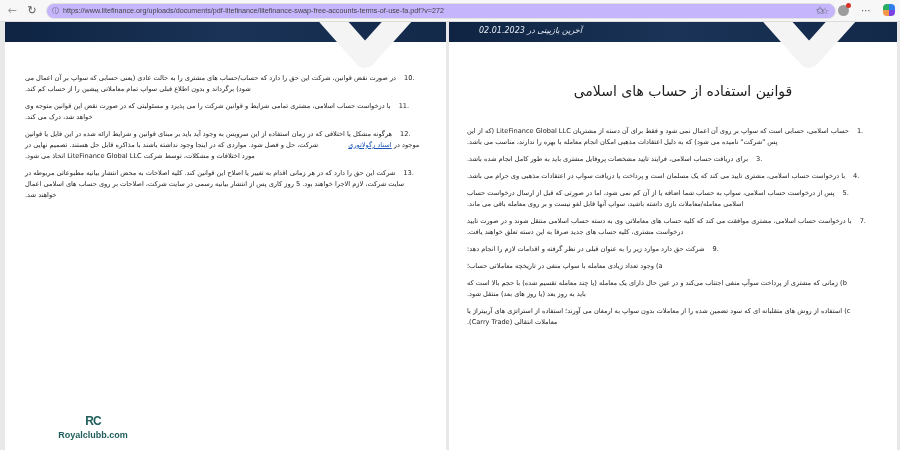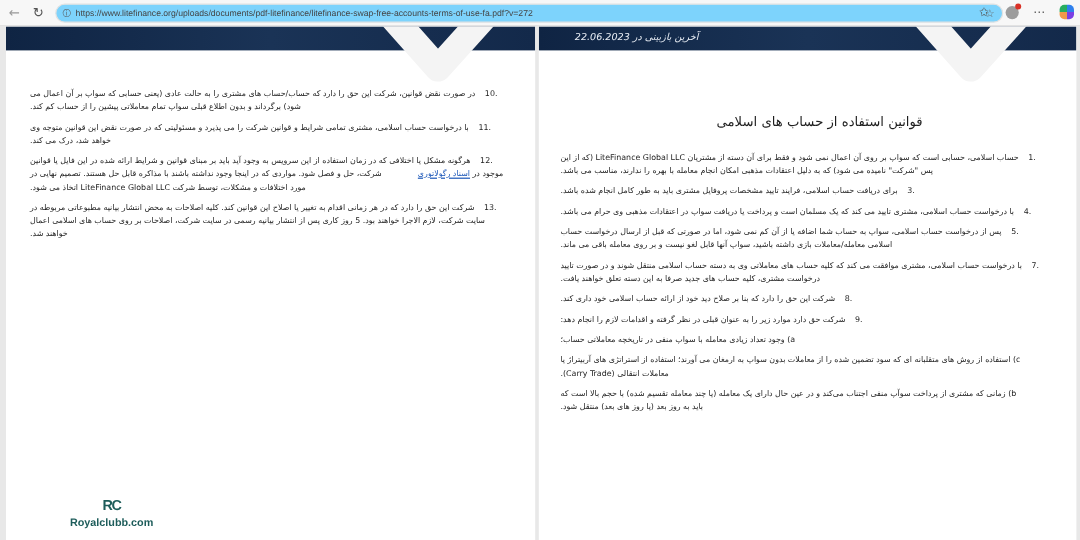--- a/index.html
+++ b/index.html
@@ -8,21 +8,21 @@
 
   .browser-bar {
     position: absolute; left: 0; top: 0; width: 900px; height: 22px;
     background: #f7f7f7; border-bottom: 1px solid #dcdcdc;
     display: flex; align-items: center;
   }
   .nav-btn { width: 16px; height: 16px; display: flex; align-items: center; justify-content: center; color: #9a9a9a; font-size: 11px; margin-left: 4px; }
   .nav-btn.refresh { color: #555; }
   .url-box {
     margin-left: 6px; height: 16px; width: 790px; border-radius: 9px;
-    background: #7dd3fc; border: 1px solid #e2e2e2;
+    background: #c4b5fd; border: 1px solid #e2e2e2;
     display: flex; align-items: center; padding-left: 5px;
     font-family: "Liberation Sans", sans-serif; font-size: 7.2px; color: #444;
   }
   .url-box .lock { font-size: 7px; color: #555; margin-right: 4px; }
   .toolbar-icons { position: absolute; right: 4px; top: 3px; display: flex; gap: 9px; align-items: center; }
   .tb-icon { width: 14px; height: 14px; display: flex; align-items: center; justify-content: center; font-size: 10px; color: #555; position: relative; }
   .avatar { width: 11px; height: 11px; border-radius: 50%; background: #9c9c9c; position: relative; }
   .avatar::after { content: ""; position: absolute; right: -2px; top: -2px; width: 5px; height: 5px; border-radius: 50%; background: #d93025; }
   .copilot { width: 12px; height: 12px; border-radius: 4px;
     background: conic-gradient(#2f80ed 0 25%, #7b3fe4 25% 50%, #f2994a 50% 75%, #27ae60 75% 100%); }
@@ -50,22 +50,22 @@
     direction: rtl; text-align: left;
     font-family: "DejaVu Sans", sans-serif;
     font-size: 6.6px; line-height: 11px; color: #1d1d1d;
     position: absolute;
   }
   .para { margin-bottom: 6px; }
   .para .num { margin-left: 8px; }
   .link { color: #1a56b8; text-decoration: underline; margin-left: 28px; }
 
   .doc-title {
-    position: absolute; top: 73px; left: 0; width: 100%;
-    text-align: center; direction: rtl; font-size: 11px; color: #1d1d1d; padding-left: 20px;
+    position: absolute; top: 61px; left: 0; width: 100%;
+    text-align: center; direction: rtl; font-size: 14px; color: #1d1d1d; padding-left: 20px;
   }
 
   .watermark {
     position: absolute; left: 38px; top: 412px; width: 100px; text-align: center;
   }
   .wm-logo { font-family: "Liberation Sans", sans-serif; font-weight: bold; font-size: 12px; color: #1d5c5a; letter-spacing: -1px; line-height: 18px; }
   .wm-text { font-family: "Liberation Sans", sans-serif; font-weight: bold; font-size: 9px; color: #1d5c5a; }
 </style>
 </head>
 <body>
@@ -110,32 +110,31 @@
     <p class="para"><span class="num">.13</span><span>شرکت این حق را دارد که در هر زمانی اقدام به تغییر یا اصلاح این قوانین کند. کلیه اصلاحات به محض انتشار بیانیه مطبوعاتی مربوطه در سایت شرکت، لازم الاجرا خواهند بود. 5 روز کاری پس از انتشار بیانیه رسمی در سایت شرکت، اصلاحات بر روی حساب های اسلامی اعمال خواهند شد.</span></p>
   </div>
   <div class="watermark" style="top:390px;">
     <div class="wm-logo">RC</div>
     <div class="wm-text">Royalclubb.com</div>
   </div>
 </div>
 
 <div class="page right">
   <div class="header-band"></div>
-  <div class="last-update">آخرین بازبینی در 22.06.2023</div>
+  <div class="last-update">آخرین بازبینی در 02.01.2023</div>
   <svg class="chevron-mark" style="left:300px;top:-40px;" viewBox="0 0 120 120">
     <path d="M20 30 L60 75 L105 25" fill="none" stroke="#f4f4f4" stroke-width="22" stroke-linecap="round" stroke-linejoin="round"></path>
   </svg>
   <div class="doc-title">قوانین استفاده از حساب های اسلامی</div>
   <div class="doc-text" style="left:18px;top:104px;width:402px;">
     <p class="para"><span class="num">.1</span><span>حساب اسلامی، حسابی است که سواپ بر روی آن اعمال نمی شود و فقط برای آن دسته از مشتریان LiteFinance Global LLC (که از این پس "شرکت" نامیده می شود) که به دلیل اعتقادات مذهبی امکان انجام معامله با بهره را ندارند، مناسب می باشد.</span></p>
     <p class="para"><span class="num">.3</span><span>برای دریافت حساب اسلامی، فرایند تایید مشخصات پروفایل مشتری باید به طور کامل انجام شده باشد.</span></p>
     <p class="para"><span class="num">.4</span><span>با درخواست حساب اسلامی، مشتری تایید می کند که یک مسلمان است و پرداخت یا دریافت سواپ در اعتقادات مذهبی وی حرام می باشد.</span></p>
     <p class="para"><span class="num">.5</span><span>پس از درخواست حساب اسلامی، سواپ به حساب شما اضافه یا از آن کم نمی شود، اما در صورتی که قبل از ارسال درخواست حساب اسلامی معامله/معاملات بازی داشته باشید، سواپ آنها قابل لغو نیست و بر روی معامله باقی می ماند.</span></p>
     <p class="para"><span class="num">.7</span><span>با درخواست حساب اسلامی، مشتری موافقت می کند که کلیه حساب های معاملاتی وی به دسته حساب اسلامی منتقل شوند و در صورت تایید درخواست مشتری، کلیه حساب های جدید صرفا به این دسته تعلق خواهند یافت.</span></p>
-    <p class="para"><span class="num">.8</span><span>شرکت این حق را دارد که بنا بر صلاح دید خود از ارائه حساب اسلامی خود داری کند.</span></p>
     <p class="para"><span class="num">.9</span><span>شرکت حق دارد موارد زیر را به عنوان قبلی در نظر گرفته و اقدامات لازم را انجام دهد:</span></p>
     <div style="padding-right:14px;">
       <p class="para"><span>a)</span> <span>وجود تعداد زیادی معامله با سواپ منفی در تاریخچه معاملاتی حساب؛</span></p>
+      <p class="para"><span>b)</span> <span>زمانی که مشتری از پرداخت سوآپ منفی اجتناب می‌کند و در عین حال دارای یک معامله (یا چند معامله تقسیم شده) با حجم بالا است که باید به روز بعد (یا روز های بعد) منتقل شود.</span></p>
       <p class="para"><span>c)</span> <span>استفاده از روش های متقلبانه ای که سود تضمین شده را از معاملات بدون سواپ به ارمغان می آورند؛ استفاده از استراتژی های آربیتراژ یا معاملات انتقالی (Carry Trade).</span></p>
-      <p class="para"><span>b)</span> <span>زمانی که مشتری از پرداخت سوآپ منفی اجتناب می‌کند و در عین حال دارای یک معامله (یا چند معامله تقسیم شده) با حجم بالا است که باید به روز بعد (یا روز های بعد) منتقل شود.</span></p>
     </div>
   </div>
 </div>
 
 </body></html>

